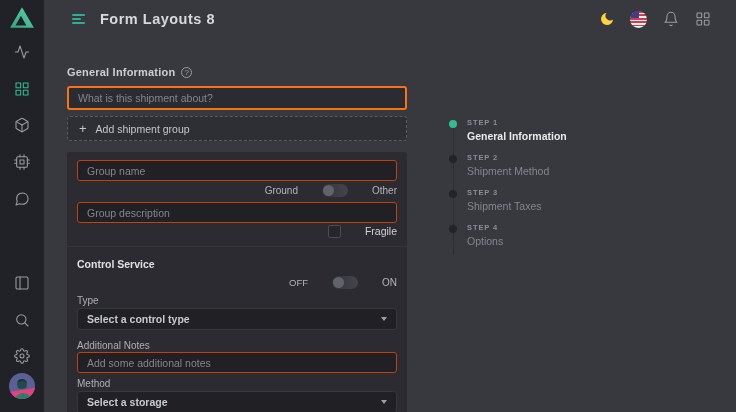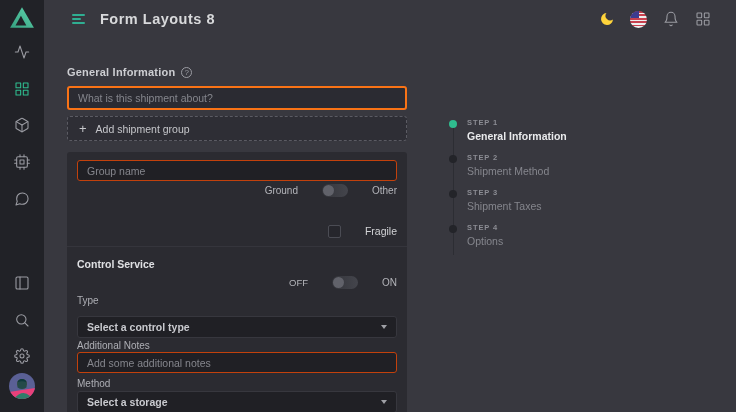--- a/index.html
+++ b/index.html
@@ -212,40 +212,43 @@
   </div>
 
   <div class="row-right" style="top:31px; height:14px">
     <span class="tog-label">Ground</span>
     <span class="toggle">
         <span class="knob"></span>
       </span>
     <span class="tog-label">Other</span>
   </div>
 
+  <div class="inp" style="top:50px">
+    <input class="field" type="text" placeholder="Group description" style="">
+  </div>
 
   <div class="row-right" style="top:72px; height:14px">
     <span class="checkbox"></span>
     <span class="chk-label">Fragile</span>
   </div>
 
   <div class="divider"></div>
 
   <div class="card-subtitle">Control Service</div>
 
   <div class="row-right" style="top:123px; height:14px">
     <span class="tog-label" style="font-size:9.5px">OFF</span>
     <span class="toggle">
         <span class="knob"></span>
       </span>
     <span class="tog-label" style="font-size:10px">ON</span>
   </div>
 
   <div class="form-label" style="top:143px">Type</div>
-  <div class="select" style="top:164px">
+  <div class="select" style="top:156px">
     <span class="val">Select a control type</span>
     <span class="chev"></span>
   </div>
 
   <div class="form-label" style="top:188px">Additional Notes</div>
   <div class="inp" style="top:200px">
     <input class="field" type="text" placeholder="Add some additional notes" style="">
   </div>
 
   <div class="form-label" style="top:226px">Method</div>

